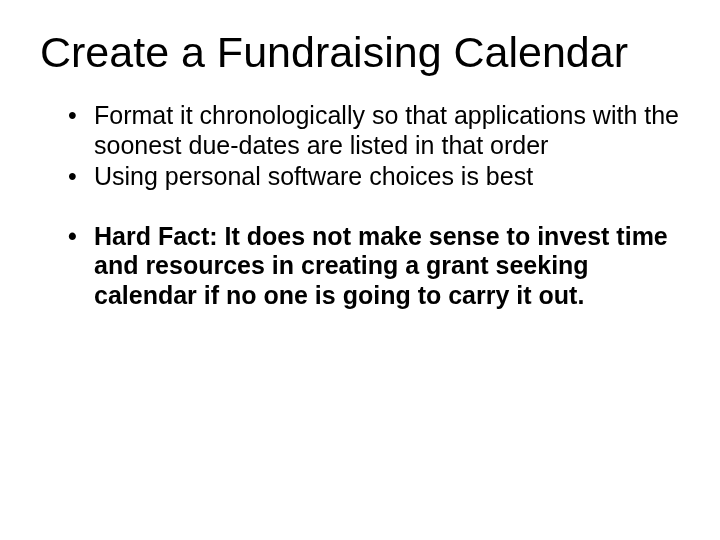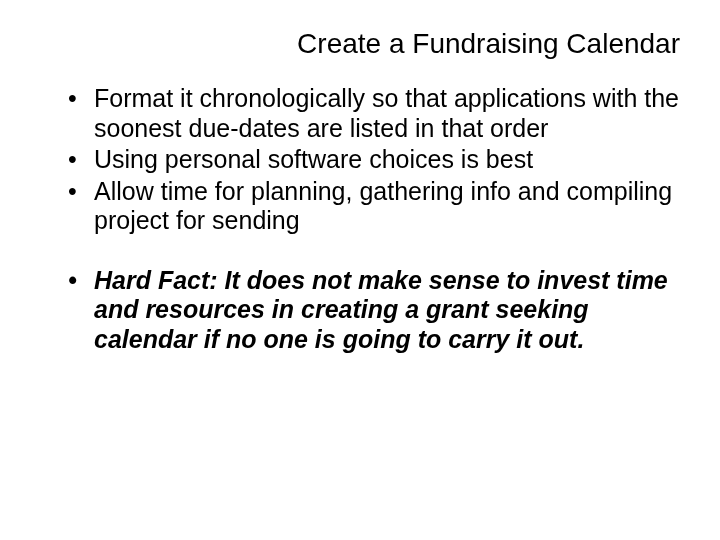--- a/index.html
+++ b/index.html
@@ -10,23 +10,23 @@
       font-family: Arial, Helvetica, sans-serif;
       color: #000;
     }
     .slide {
       width: 720px;
       height: 540px;
       padding: 20px 40px 40px 40px;
       position: relative;
     }
     .title {
-      font-size: 28px;
+      font-size: 43px;
       font-weight: 400;
-      text-align: right;
+      text-align: left;
       margin: 8px 0 24px 0;
       letter-spacing: 0;
     }
     .body-list {
       list-style: none;
       padding-left: 28px;
     }
     .body-list li {
       position: relative;
       font-size: 25px;
@@ -39,30 +39,28 @@
       position: absolute;
       left: 0;
       top: 0;
       font-size: 25px;
     }
     .gap {
       height: 28px;
     }
     .bold-italic {
       font-weight: bold;
-      font-style: italic;
     }
   </style>
 </head>
 <body>
 
 <div class="slide">
   <h1 class="title">Create a Fundraising Calendar</h1>
   <ul class="body-list">
     <li>Format it chronologically so that applications with the soonest due-dates are listed in that order</li>
     <li>Using personal software choices is best</li>
-    <li>Allow time for planning, gathering info and compiling project for sending</li>
   </ul>
   <div class="gap"></div>
   <ul class="body-list">
     <li class="bold-italic">Hard Fact: It does not make sense to invest time and resources in creating a grant seeking calendar if no one is going to carry it out.</li>
   </ul>
 </div>
 
 </body></html>

